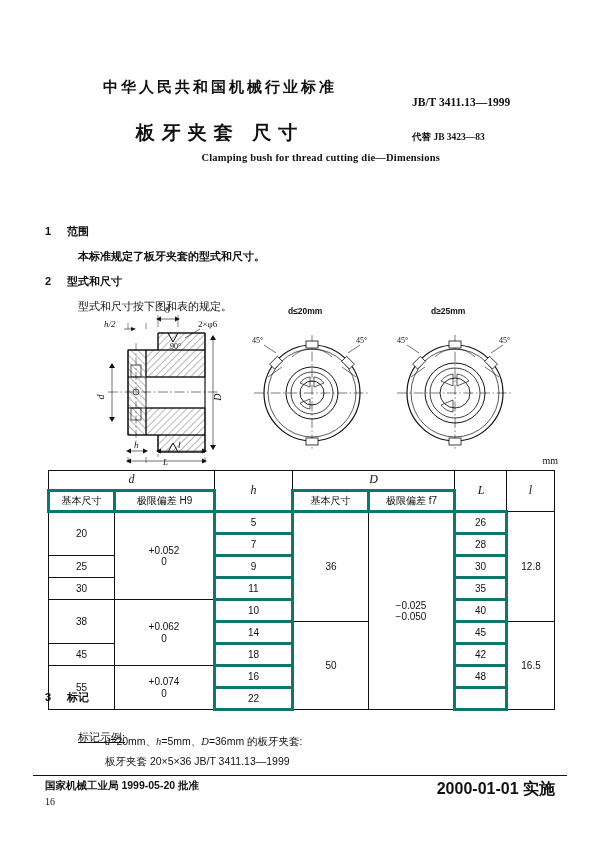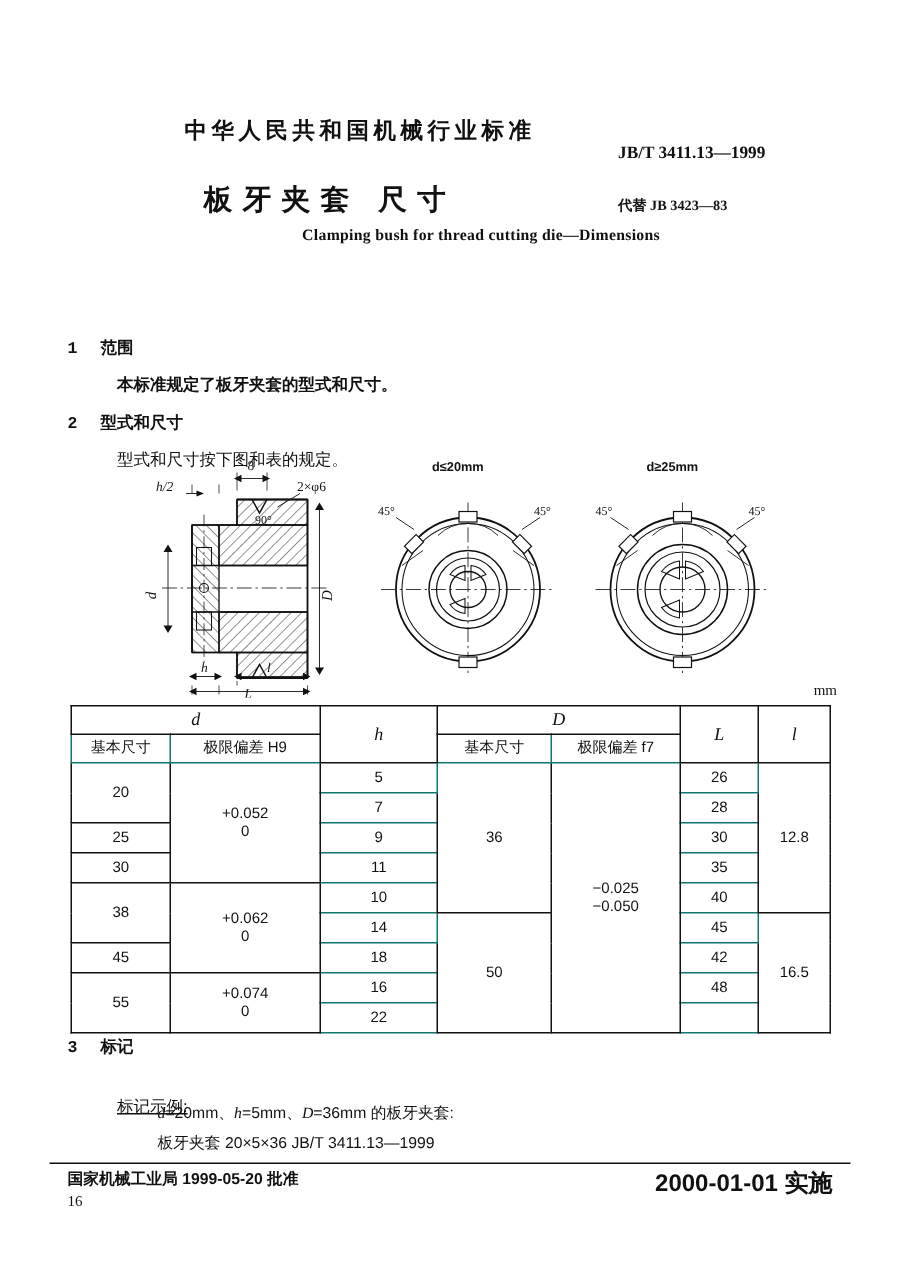--- a/index.html
+++ b/index.html
@@ -15,21 +15,21 @@
     position:absolute;
     left:0;top:0;width:600px;height:853px;
     box-sizing:border-box;
   }
 
   
   .hdr-cn{
     position:absolute;left:0;top:78px;width:440px;
     text-align:center;
     font-family:"Liberation Sans", sans-serif;
-    font-weight:bold;font-size:15px;letter-spacing:3px;margin-left:20px;
+    font-weight:bold;font-size:15px;letter-spacing:3px;
   }
   .hdr-title{
     position:absolute;left:0;top:120px;width:440px;
     text-align:center;
     font-family:"Liberation Sans", sans-serif;
     font-weight:bold;font-size:19px;letter-spacing:7px;
   }
   .hdr-en{
     position:absolute;left:0;top:152px;width:440px;
     text-align:right;
@@ -43,21 +43,21 @@
   }
   .hdr-repl{
     position:absolute;left:412px;top:131px;
     font-family:"Liberation Serif", serif;
     font-weight:bold;font-size:9.5px;
   }
 
   
   .sec{
     position:absolute;
-    font-family:Liberation Mono, monospace;
+    font-family:Liberation Sans, sans-serif;
     font-size:11px;font-weight:bold;
   }
   .sec .num{display:inline-block;width:22px;}
   .para{
     position:absolute;
     font-family:"Liberation Sans", sans-serif;
     font-size:11px;
   }
   .para-i{
     position:absolute;
@@ -76,21 +76,21 @@
   }
   table.dim{
     position:absolute;left:47px;top:470px;
     border-collapse:collapse;
     width:506px;
     font-family:"Liberation Sans", sans-serif;
     font-size:10px;
     table-layout:fixed;
   }
   table.dim td,table.dim th{
-    border:1px solid #0f766e;
+    border:3px solid #0f766e;
     text-align:center;
     vertical-align:middle;
     font-weight:normal;
     padding:0;
     height:19px;
     line-height:1.15;
   }
   table.dim th{font-weight:normal;height:18px;}
   .hd-it{
     font-family:"Liberation Serif", serif;

